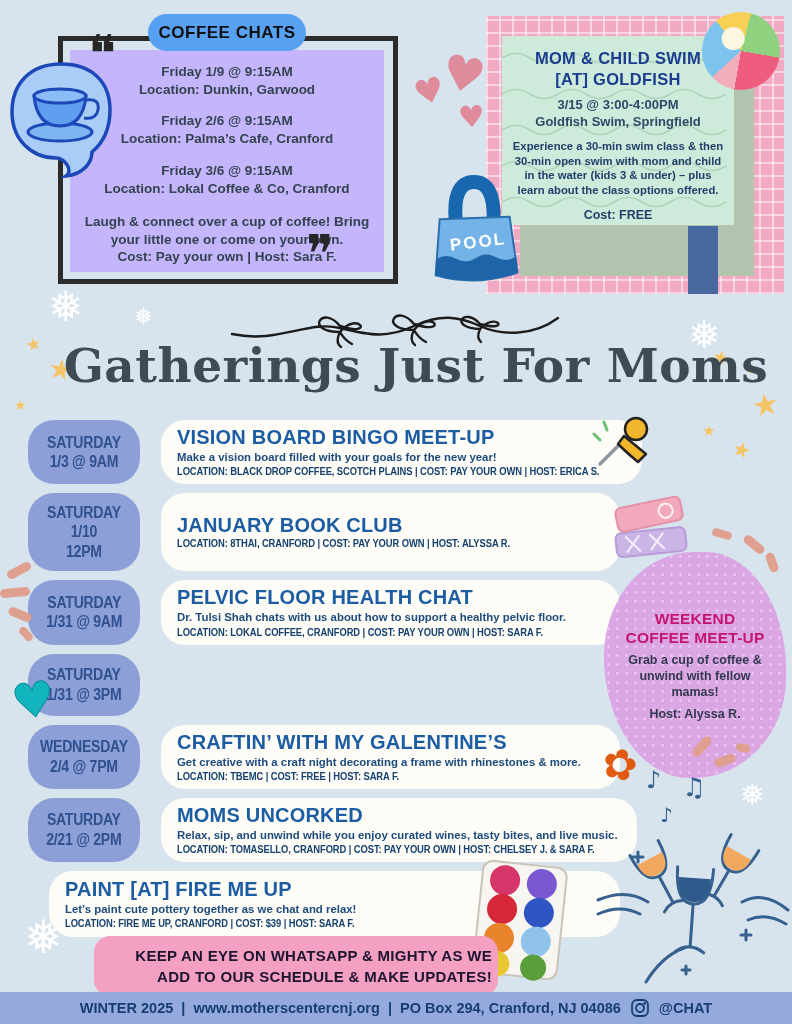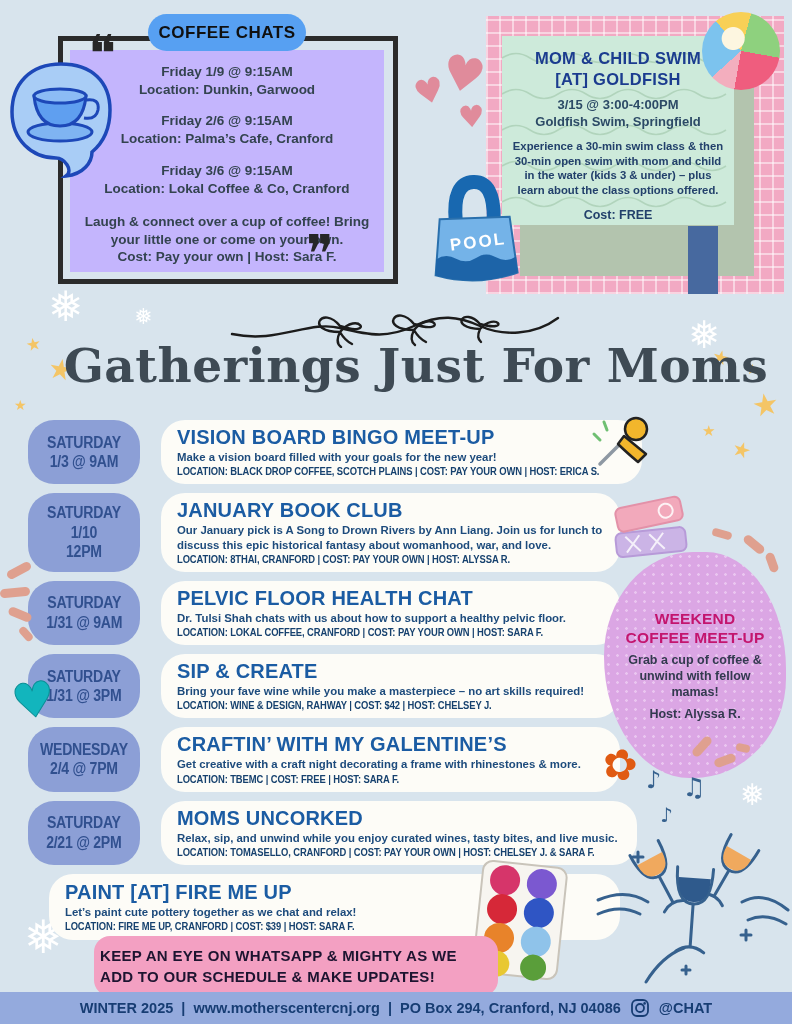--- a/index.html
+++ b/index.html
@@ -73,21 +73,21 @@
         border-radius:50% 45% 52% 48% / 47% 53% 45% 55%;
         display:flex;flex-direction:column;justify-content:center;text-align:center;padding:10px 12px;box-sizing:border-box;}
   .blob-title{color:#c3156e;font-weight:800;font-size:15.5px;line-height:1.25;letter-spacing:.2px;}
   .blob-when{margin-top:7px;color:#333a4f;font-weight:700;font-size:13.5px;line-height:1.3;}
   .blob-desc{margin-top:6px;color:#333a4f;font-weight:600;font-size:12.5px;line-height:1.25;}
   .blob-host{margin-top:7px;color:#333a4f;font-weight:600;font-size:12.5px;}
   .smark{position:absolute;background:#dfa08f;border-radius:6px;}
 
   
   .banner{position:absolute;left:94px;top:936px;width:392px;background:#f3a0c2;border-radius:16px;
-          padding:9px 6px;text-align:left;color:#1d1430;font-weight:800;font-size:15px;line-height:1.4;
+          padding:9px 6px;text-align:right;color:#1d1430;font-weight:800;font-size:15px;line-height:1.4;
           letter-spacing:.3px;}
   .footer{position:absolute;left:0;bottom:0;width:100%;height:32px;background:#94aadd;
           display:flex;align-items:center;justify-content:center;gap:9px;
           color:#173d73;font-weight:700;font-size:14.5px;}
 
   .abs{position:absolute;}
 </style>
 </head>
 <body>
 
@@ -210,21 +210,20 @@
       <div class="badge">
           <div class="badge-in">
         <div>SATURDAY</div>
         <div>1/10</div>
         <div>12PM</div>
       </div>
         </div>
       <div class="dots"></div>
       <div class="card">
         <div class="etitle">JANUARY BOOK CLUB</div>
-        <div class="edesc" style="max-width:430px;">Our January pick is A Song to Drown Rivers by Ann Liang. Join us for lunch to discuss this epic historical fantasy about womanhood, war, and love.</div>
         <div class="edet">LOCATION: 8THAI, CRANFORD | COST: PAY YOUR OWN | HOST: ALYSSA R.</div>
       </div>
     </div>
 
     <div class="row r3">
       <div class="badge">
           <div class="badge-in">
         <div>SATURDAY</div>
         <div>1/31 @ 9AM</div>
         <div></div>
@@ -240,25 +239,20 @@
 
     <div class="row r4">
       <div class="badge">
           <div class="badge-in">
         <div>SATURDAY</div>
         <div>1/31 @ 3PM</div>
         <div></div>
       </div>
         </div>
       <div class="dots"></div>
-      <div class="card">
-        <div class="etitle">SIP &amp; CREATE</div>
-        <div class="edesc">Bring your fave wine while you make a masterpiece – no art skills required!</div>
-        <div class="edet">LOCATION: WINE &amp; DESIGN, RAHWAY | COST: $42 | HOST: CHELSEY J.</div>
-      </div>
     </div>
 
     <div class="row r5">
       <div class="badge">
           <div class="badge-in">
         <div>WEDNESDAY</div>
         <div>2/4 @ 7PM</div>
         <div></div>
       </div>
         </div>

